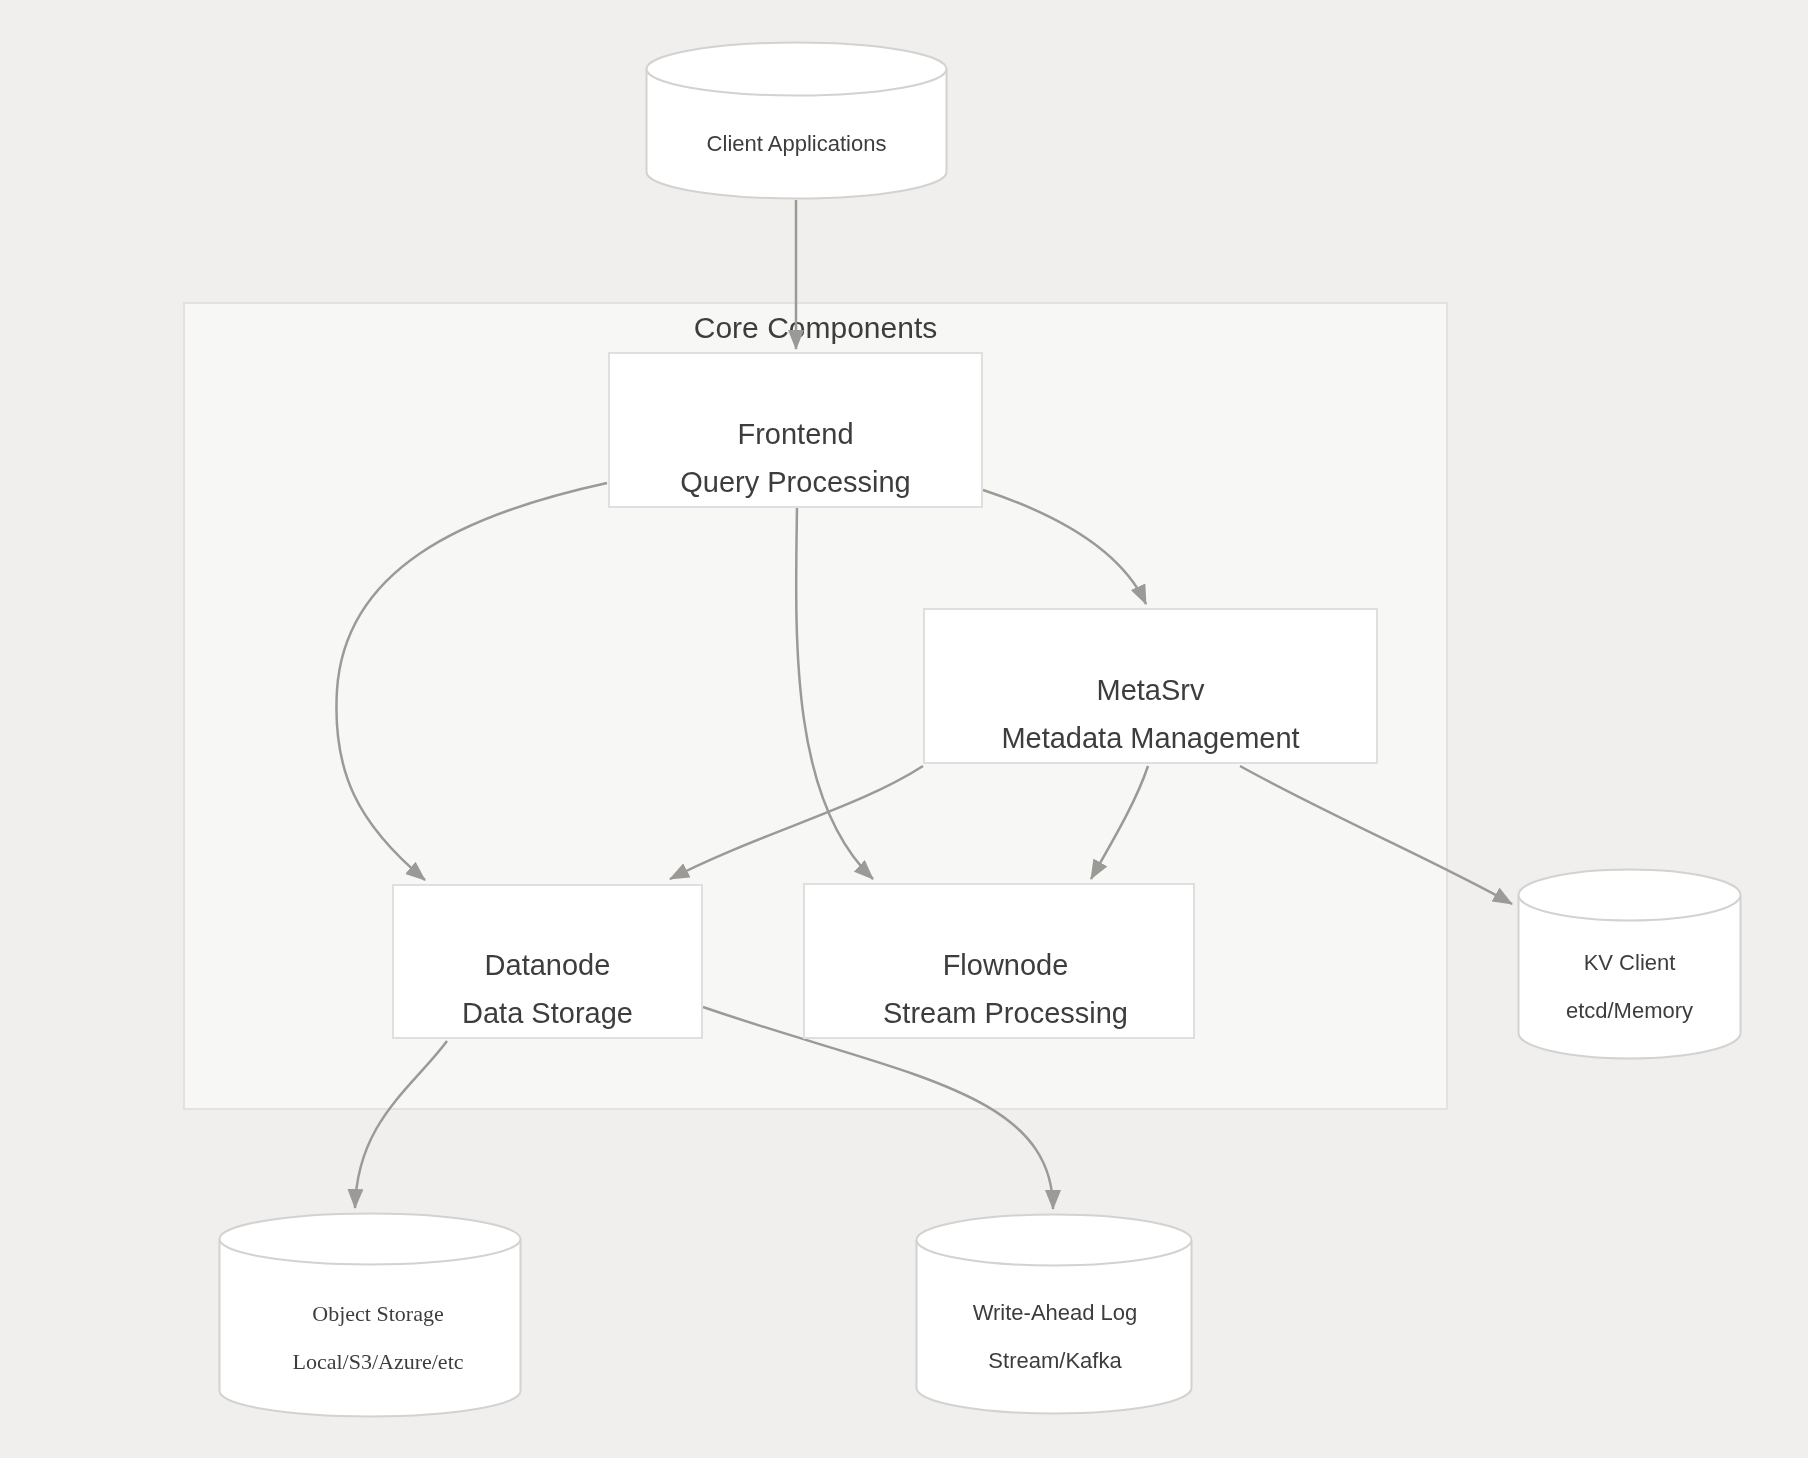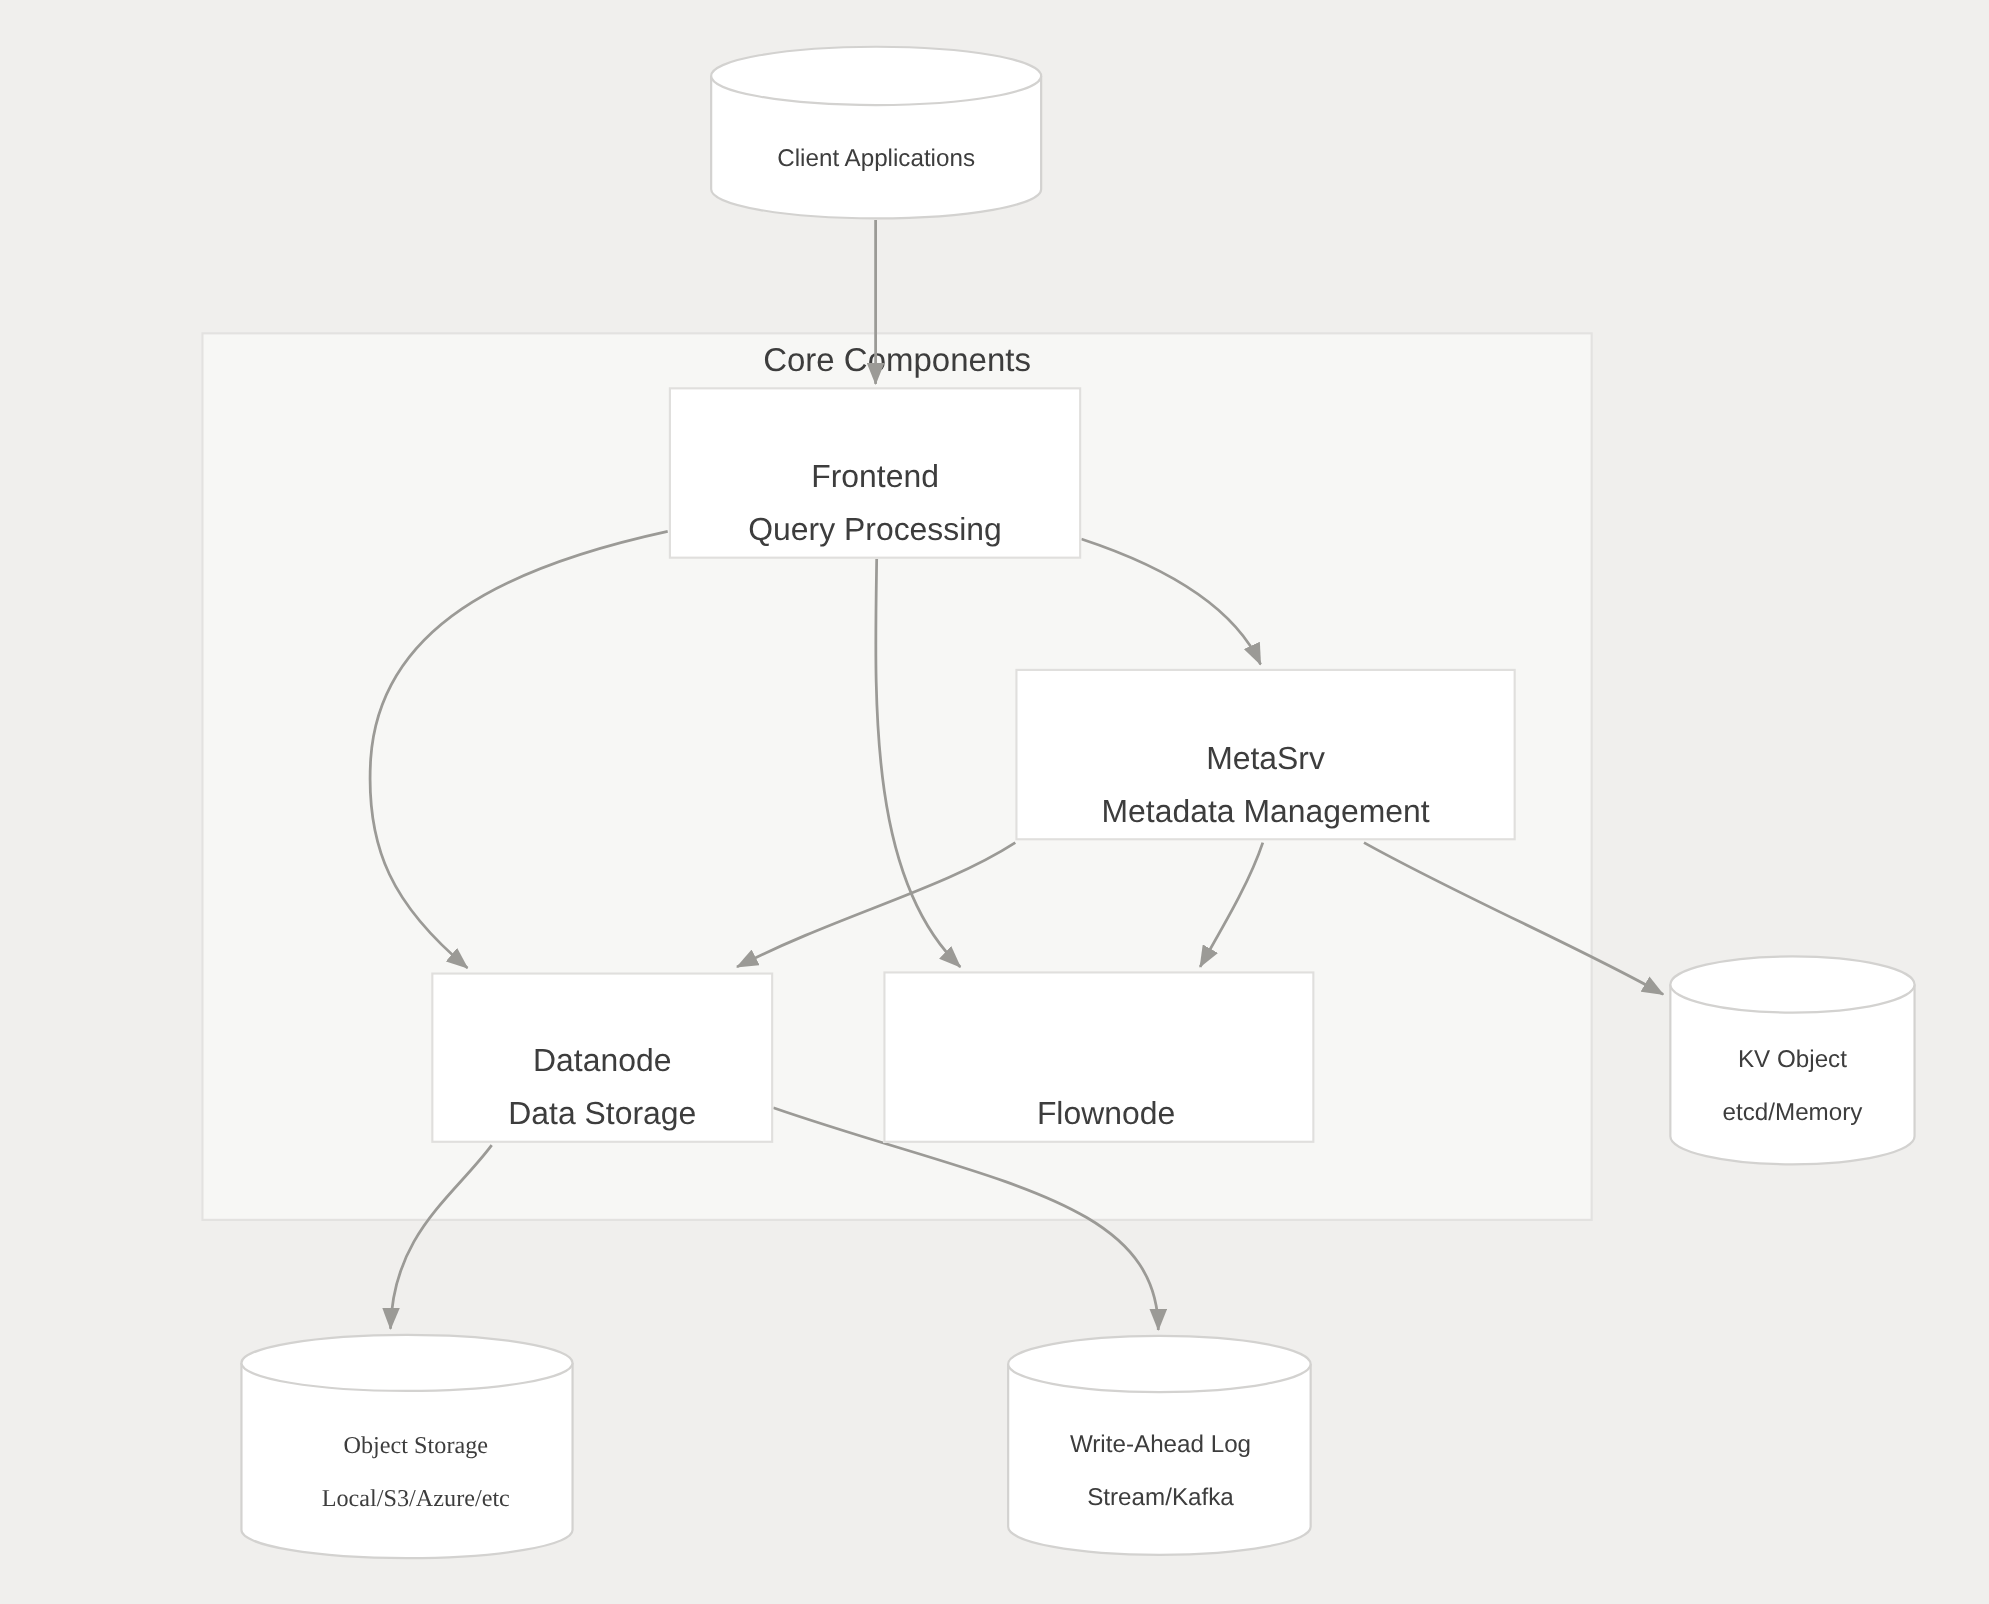--- a/index.html
+++ b/index.html
@@ -125,29 +125,30 @@
     <span>Data Storage</span>
   </div>
 
   <div class="node-rect metasrv">
     <span>MetaSrv</span>
     <span>Metadata Management</span>
   </div>
 
   <div class="node-rect flownode">
     <span>Flownode</span>
+    <span>Stream Processing</span>
   </div>
 
   <div class="node-cyl kv">
     <svg class="cyl-shape" width="225" height="192" viewBox="0 0 225 192">
       <path d="M1.5,27 L1.5,165 A111,25.5 0 0 0 223.5,165 L223.5,27"></path>
       <ellipse cx="112.5" cy="27" rx="111" ry="25.5"></ellipse>
     </svg>
     <div class="cyl-label">
-      <span>KV Object</span>
+      <span>KV Client</span>
       <span>etcd/Memory</span>
     </div>
   </div>
 
   <div class="node-cyl objstore">
     <svg class="cyl-shape" width="304" height="206" viewBox="0 0 304 206">
       <path d="M1.5,27 L1.5,179 A150.5,25.5 0 0 0 302.5,179 L302.5,27"></path>
       <ellipse cx="152" cy="27" rx="150.5" ry="25.5"></ellipse>
     </svg>
     <div class="cyl-label">

